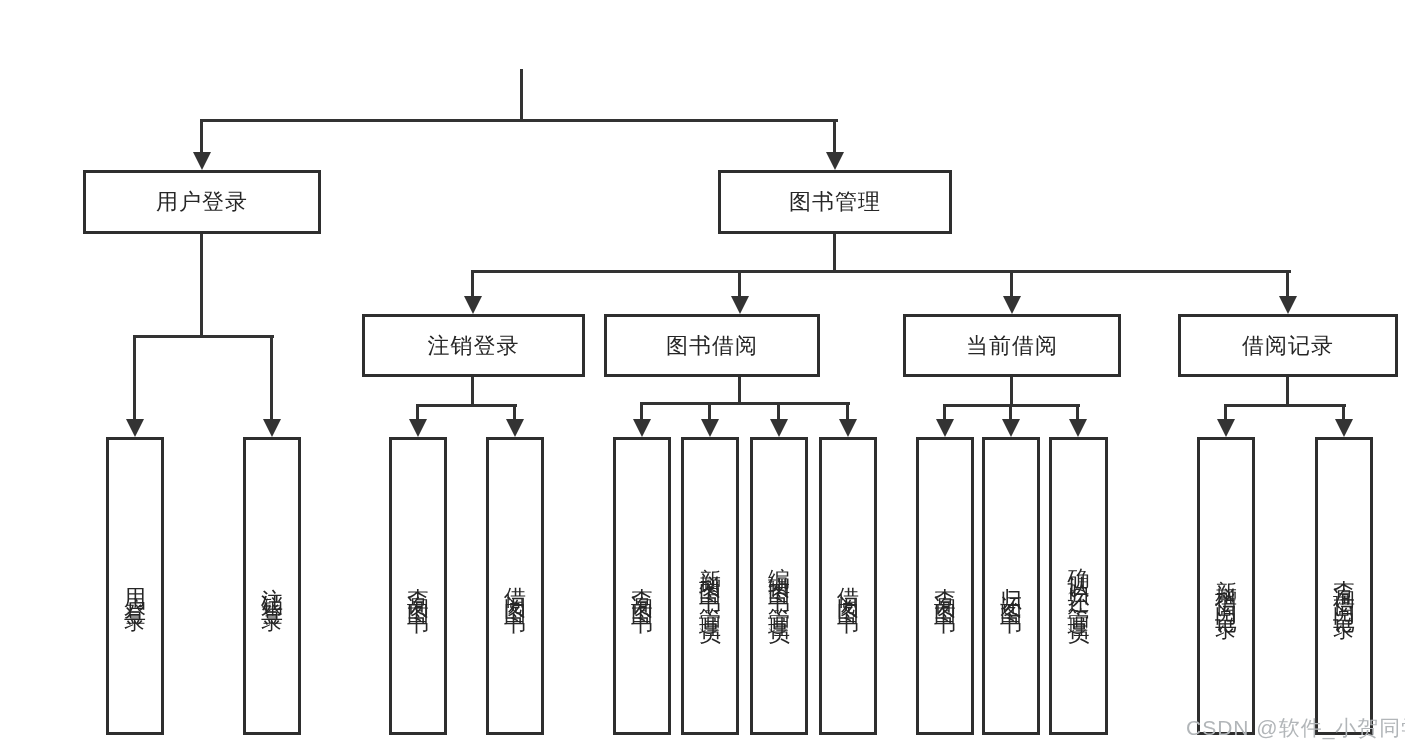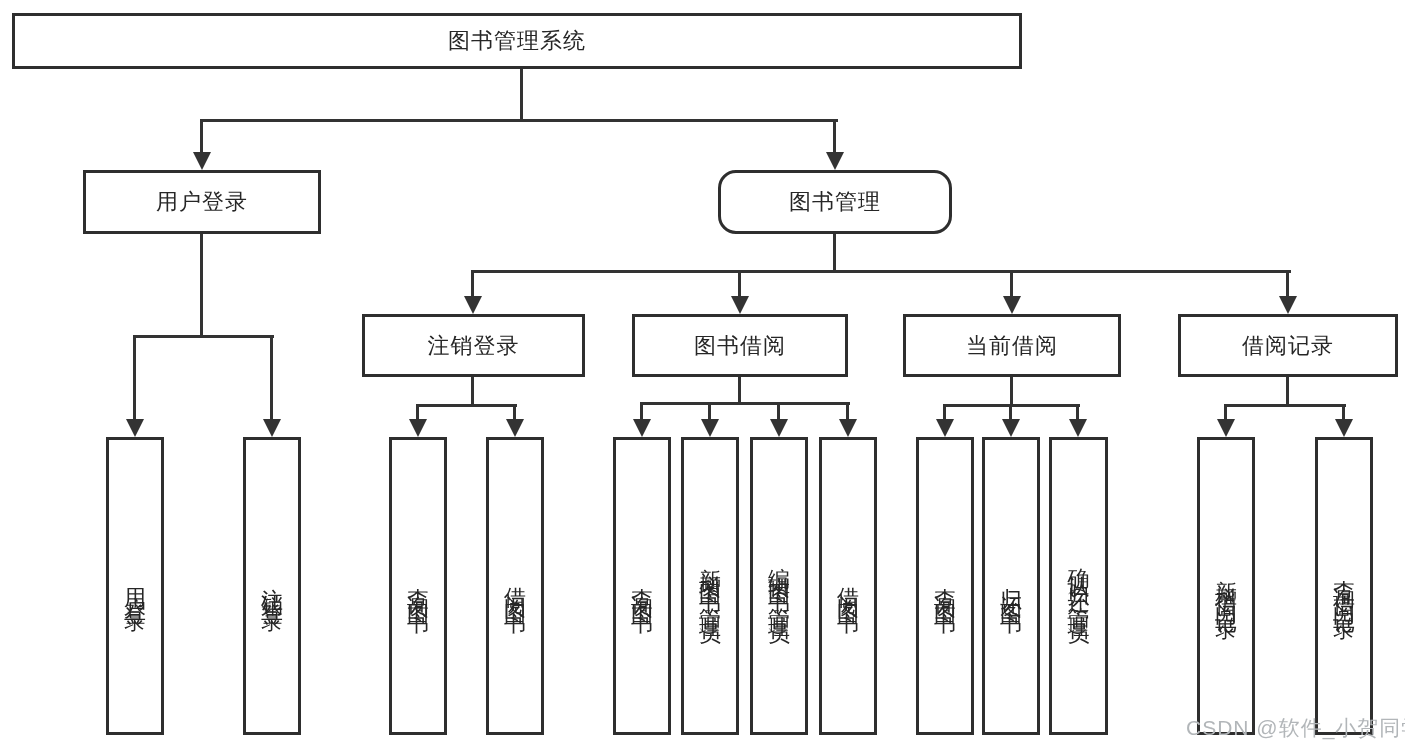--- a/index.html
+++ b/index.html
@@ -73,35 +73,32 @@
     white-space: nowrap;
     z-index: 5;
     letter-spacing: 1px;
   }
 </style>
 </head>
 <body>
 
 <div class="canvas">
 
-  <div class="node" style="left:12px; top:13px; width:1010px; height:56px;">
-    <span>图书管理系统</span>
-  </div>
 
   <div class="vline" style="left:520px; top:69px; width:3px; height:51px;"></div>
   <div class="hline" style="left:200px; top:119px; width:638px; height:3px;"></div>
   <div class="vline" style="left:200px; top:119px; width:3px; height:34px;"></div>
   <div class="arrow" style="left:193px; top:152px;"></div>
   <div class="vline" style="left:833px; top:119px; width:3px; height:34px;"></div>
   <div class="arrow" style="left:826px; top:152px;"></div>
 
   <div class="node" style="left:83px; top:170px; width:238px; height:64px;">
     <span>用户登录</span>
   </div>
-  <div class="node" style="left:718px; top:170px; width:234px; height:64px;border-radius:18px;">
+  <div class="node" style="left:718px; top:170px; width:234px; height:64px;">
     <span>图书管理</span>
   </div>
 
   <div class="vline" style="left:200px; top:234px; width:3px; height:103px;"></div>
   <div class="hline" style="left:133px; top:335px; width:141px; height:3px;"></div>
   <div class="vline" style="left:133px; top:335px; width:3px; height:84px;"></div>
   <div class="arrow" style="left:126px; top:419px;"></div>
   <div class="vline" style="left:270px; top:335px; width:3px; height:84px;"></div>
   <div class="arrow" style="left:263px; top:419px;"></div>
 
@@ -112,21 +109,21 @@
   <div class="vline" style="left:738px; top:270px; width:3px; height:26px;"></div>
   <div class="arrow" style="left:731px; top:296px;"></div>
   <div class="vline" style="left:1010px; top:270px; width:3px; height:26px;"></div>
   <div class="arrow" style="left:1003px; top:296px;"></div>
   <div class="vline" style="left:1286px; top:270px; width:3px; height:26px;"></div>
   <div class="arrow" style="left:1279px; top:296px;"></div>
 
   <div class="node" style="left:362px; top:314px; width:223px; height:63px;">
     <span>注销登录</span>
   </div>
-  <div class="node" style="left:632px; top:314px; width:216px; height:63px;">
+  <div class="node" style="left:604px; top:314px; width:216px; height:63px;">
     <span>图书借阅</span>
   </div>
   <div class="node" style="left:903px; top:314px; width:218px; height:63px;">
     <span>当前借阅</span>
   </div>
   <div class="node" style="left:1178px; top:314px; width:220px; height:63px;">
     <span>借阅记录</span>
   </div>
 
   <div class="vline" style="left:471px; top:377px; width:3px; height:29px;"></div>

